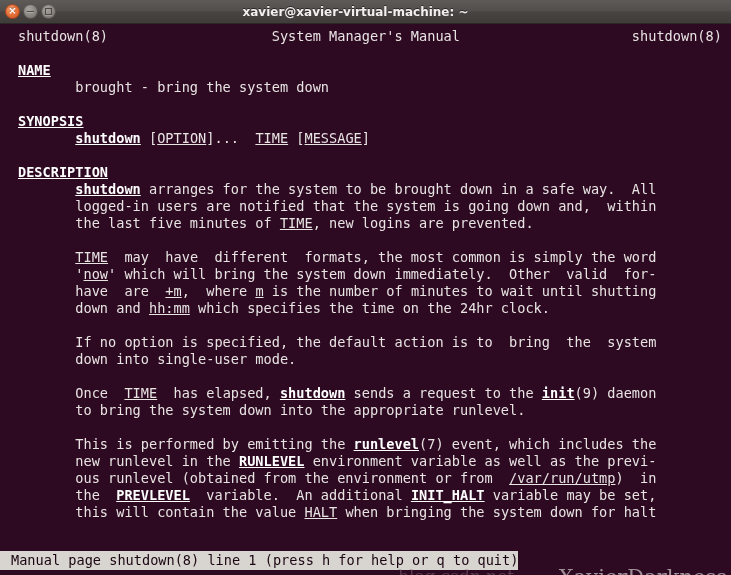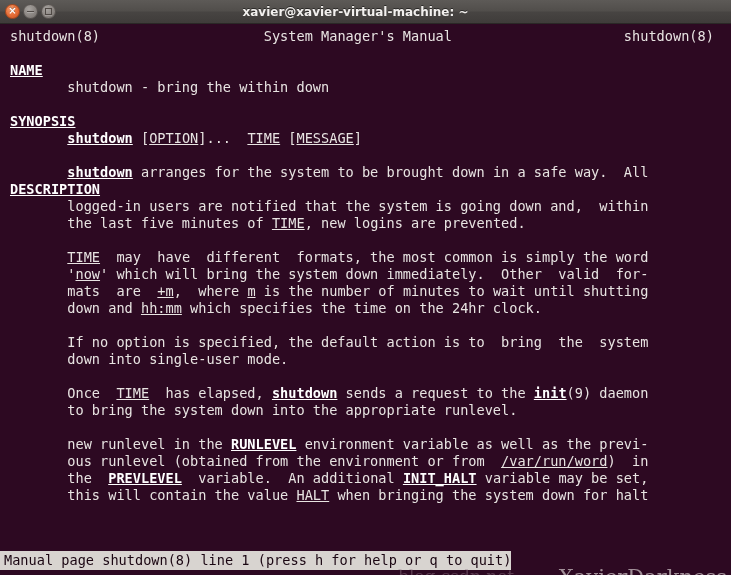--- a/index.html
+++ b/index.html
@@ -115,38 +115,38 @@
     padding-top: 4px;
     width: 731px;
   }
   .line {
     height: 17px;
     line-height: 17px;
     font-size: 13.6px;
     color: #e8e4e2;
     white-space: pre;
     letter-spacing: 0px;
-    padding-left: 10px;
+    padding-left: 18px;
     box-sizing: border-box;
   }
   .line .b { font-weight: bold; color: #ffffff; text-decoration: underline; }
   .line .u { text-decoration: underline; }
 
   
   #statusline {
     position: absolute;
     left: 0;
     top: 527px;
     height: 19px;
     line-height: 19px;
     background: #d8d4d0;
     color: #1a0612;
     font-size: 13.6px;
     white-space: pre;
-    padding-left: 4px;
+    padding-left: 11px;
     font-family: "DejaVu Sans Mono", monospace;
     z-index: 4;
   }
 
   
   #watermark-brand {
     position: absolute;
     right: 4px;
     top: 543px;
     font-family: "DejaVu Serif", serif;
@@ -188,43 +188,44 @@
       </div>
     </div>
     <div id="titlebar-title">xavier@xavier-virtual-machine: ~</div>
   </div>
 
   <div id="terminal">
     <div id="pager">
         <div class="line"><span>shutdown(8)</span><span>                    </span><span>System Manager's Manual</span><span>                     </span><span>shutdown(8)</span></div>
         <div class="line"><span></span></div>
         <div class="line"><span class="b">NAME</span></div>
-        <div class="line"><span>       shutdown - bring the within down</span></div>
+        <div class="line"><span>       brought - bring the system down</span></div>
         <div class="line"><span></span></div>
         <div class="line"><span class="b">SYNOPSIS</span></div>
         <div class="line"><span>       </span><span class="b">shutdown</span><span> [</span><span class="u">OPTION</span><span>]...  </span><span class="u">TIME</span><span> [</span><span class="u">MESSAGE</span><span>]</span></div>
         <div class="line"><span></span></div>
+        <div class="line"><span class="b">DESCRIPTION</span></div>
         <div class="line"><span>       </span><span class="b">shutdown</span><span> arranges for the system to be brought down in a safe way.  All</span></div>
-        <div class="line"><span class="b">DESCRIPTION</span></div>
         <div class="line"><span>       logged-in users are notified that the system is going down and,  within</span></div>
         <div class="line"><span>       the last five minutes of </span><span class="u">TIME</span><span>, new logins are prevented.</span></div>
         <div class="line"><span></span></div>
         <div class="line"><span>       </span><span class="u">TIME</span><span>  may  have  different  formats, the most common is simply the word</span></div>
         <div class="line"><span>       '</span><span class="u">now</span><span>' which will bring the system down immediately.  Other  valid  for-</span></div>
-        <div class="line"><span>       mats  are  </span><span class="u">+m</span><span>,  where </span><span class="u">m</span><span> is the number of minutes to wait until shutting</span></div>
+        <div class="line"><span>       have  are  </span><span class="u">+m</span><span>,  where </span><span class="u">m</span><span> is the number of minutes to wait until shutting</span></div>
         <div class="line"><span>       down and </span><span class="u">hh:mm</span><span> which specifies the time on the 24hr clock.</span></div>
         <div class="line"><span></span></div>
         <div class="line"><span>       If no option is specified, the default action is to  bring  the  system</span></div>
         <div class="line"><span>       down into single-user mode.</span></div>
         <div class="line"><span></span></div>
         <div class="line"><span>       Once  </span><span class="u">TIME</span><span>  has elapsed, </span><span class="b">shutdown</span><span> sends a request to the </span><span class="b">init</span><span>(9) daemon</span></div>
         <div class="line"><span>       to bring the system down into the appropriate runlevel.</span></div>
         <div class="line"><span></span></div>
+        <div class="line"><span>       This is performed by emitting the </span><span class="b">runlevel</span><span>(7) event, which includes the</span></div>
         <div class="line"><span>       new runlevel in the </span><span class="b">RUNLEVEL</span><span> environment variable as well as the previ-</span></div>
-        <div class="line"><span>       ous runlevel (obtained from the environment or from  </span><span class="u">/var/run/word</span><span>)  in</span></div>
+        <div class="line"><span>       ous runlevel (obtained from the environment or from  </span><span class="u">/var/run/utmp</span><span>)  in</span></div>
         <div class="line"><span>       the  </span><span class="b">PREVLEVEL</span><span>  variable.  An additional </span><span class="b">INIT_HALT</span><span> variable may be set,</span></div>
         <div class="line"><span>       this will contain the value </span><span class="u">HALT</span><span> when bringing the system down for halt</span></div>
       </div>
 
     <div id="statusline">Manual page shutdown(8) line 1 (press h for help or q to quit)</div>
 
     <div id="watermark-url">blog.csdn.net</div>
     <div id="watermark-brand">XavierDarkness</div>
   </div>
 

